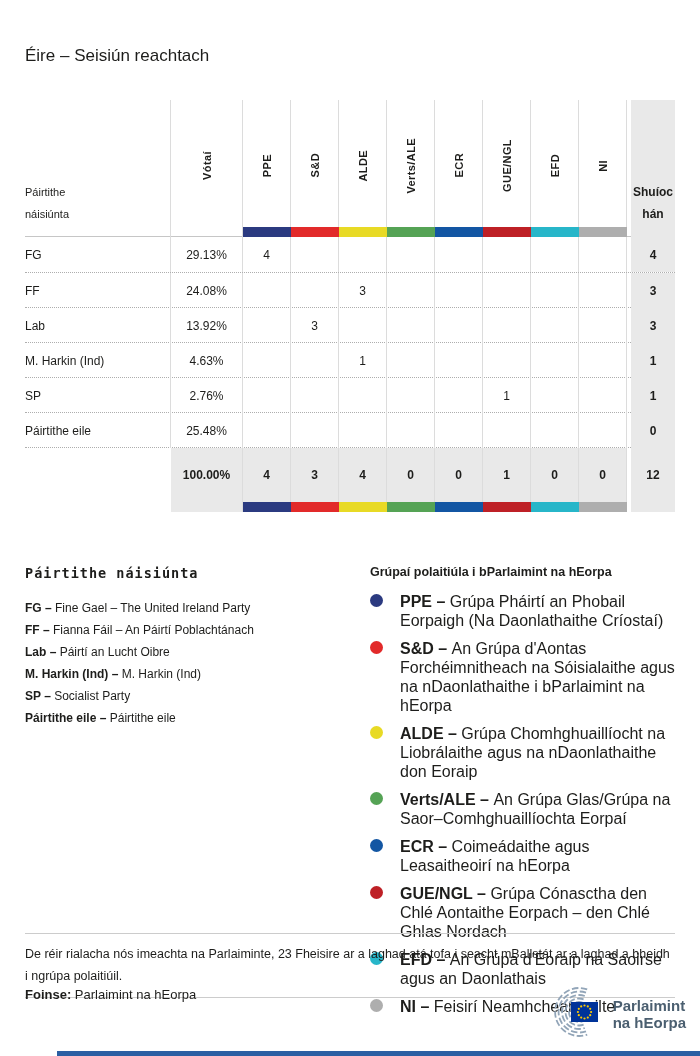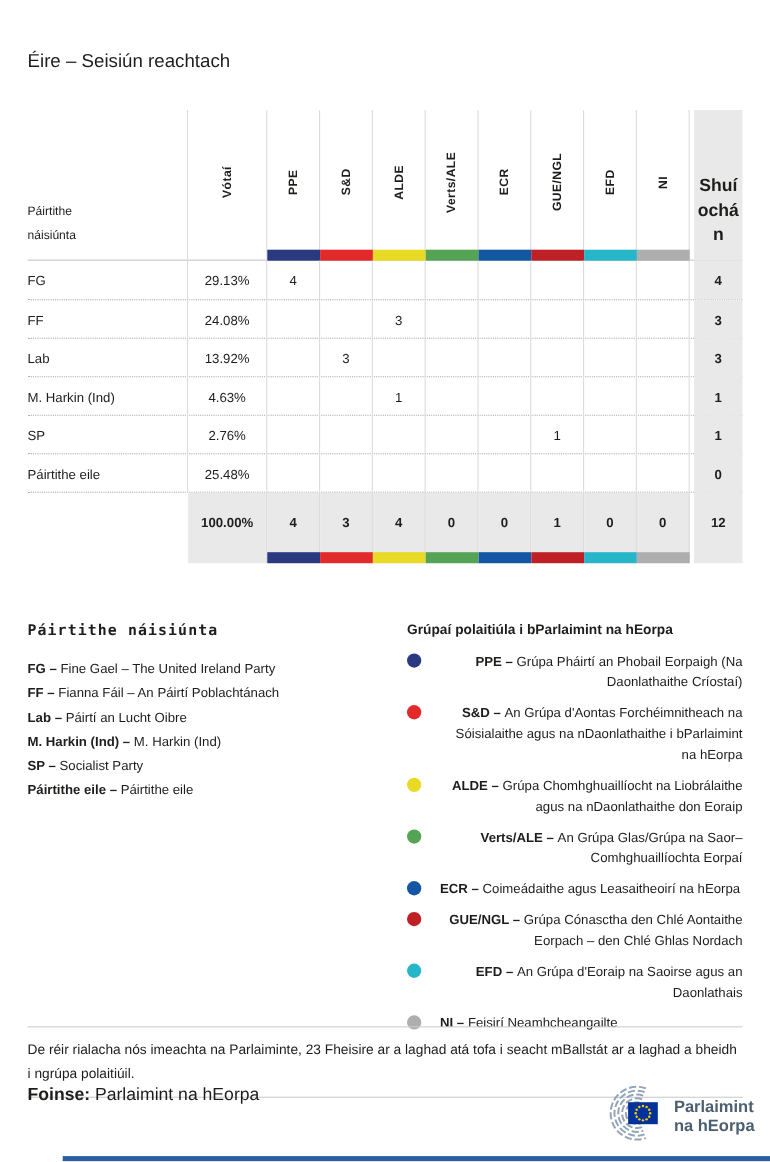--- a/index.html
+++ b/index.html
@@ -19,21 +19,21 @@
 
   .thead { height: 137px; border-bottom: 1px solid #c6c6c6; }
   .thead .cell { height: 137px; }
   .corner { display: flex; align-items: flex-end; }
   .corner span { font-size: 11px; font-weight: 400; line-height: 22px; padding-bottom: 12px; white-space: pre-line; }
   .vcell { display: flex; align-items: center; justify-content: center; }
   .vlabel { writing-mode: vertical-rl; transform: rotate(180deg); font-size: 11px; font-weight: 700; letter-spacing: 0.4px; padding-top: 6px; }
   .colorbar { position: absolute; left: 0; right: -1px; bottom: 0; height: 10px; }
   .seats-col { background: #e9e9e9; }
   .seats-h { display: flex; flex-direction: column; justify-content: flex-end; align-items: center; text-align: center; }
-  .seats-h span { font-size: 16px; font-weight: 700; line-height: 22px; padding-bottom: 12px; width: 42px; word-break: break-all; }
+  .seats-h span { font-size: 12px; font-weight: 700; line-height: 22px; padding-bottom: 12px; width: 42px; word-break: break-all; }
 
   .trow { height: 35px; }
   .trow .cell { display: flex; align-items: center; justify-content: center; font-size: 12px; height: 35px; }
   .trow .name { justify-content: flex-start; font-weight: 400; }
   .tbody .trow + .trow { border-top: 1px dotted #aeaeae; }
   .trow .seat-total { font-weight: 700; }
 
   .tfoot { border-top: 1px dotted #aeaeae; }
   .tfoot .trow { height: 54px; }
   .tfoot .cell { height: 64px; font-weight: 700; padding-bottom: 10px; }
@@ -45,28 +45,28 @@
   .legend-left { width: 345px; }
   .legend-left h3 { font-family: "DejaVu Sans Mono", monospace; font-size: 13.5px; font-weight: 700; letter-spacing: 1px; margin-bottom: 16px; }
   .legend-left ul { list-style: none; }
   .legend-left li { font-size: 12px; line-height: 22px; }
   .legend-left li b { font-weight: 700; }
   .legend-right { width: 305px; }
   .legend-right h3 { font-size: 12.5px; font-weight: 700; margin-bottom: 13px; }
   .legend-right ul { list-style: none; }
   .legend-right li { display: flex; margin-bottom: 9px; }
   .dot { flex: none; width: 13px; height: 13px; border-radius: 50%; margin-right: 17px; margin-top: 2px; }
-  .legend-right .ltext { font-size: 12px; line-height: 19px; text-align: right; }
+  .legend-right .ltext { font-size: 16px; line-height: 19px; }
   .legend-right .ltext b { font-weight: 700; }
 
   
   .note-section { position: absolute; top: 933px; left: 25px; width: 650px; }
   .rule { border: none; border-top: 1px solid #cccccc; height: 0; }
   .note { font-size: 12.5px; line-height: 22px; margin: 9px 0 10px 0; }
-  .source { position: absolute; left: 25px; top: 987px; font-size: 16px; }
+  .source { position: absolute; left: 25px; top: 987px; font-size: 13px; }
   .source b { font-weight: 700; }
 
   .logo { position: absolute; right: 14px; top: 986px; display: flex; align-items: center; }
   .logo-text { font-size: 15px; font-weight: 700; color: #4b5f70; line-height: 17px; margin-left: 8px; }
 
   .bottom-bar { position: absolute; left: 57px; right: 0; bottom: 0; height: 5px; background: #2b5fa3; }
 </style>
 </head>
 <body>
 

